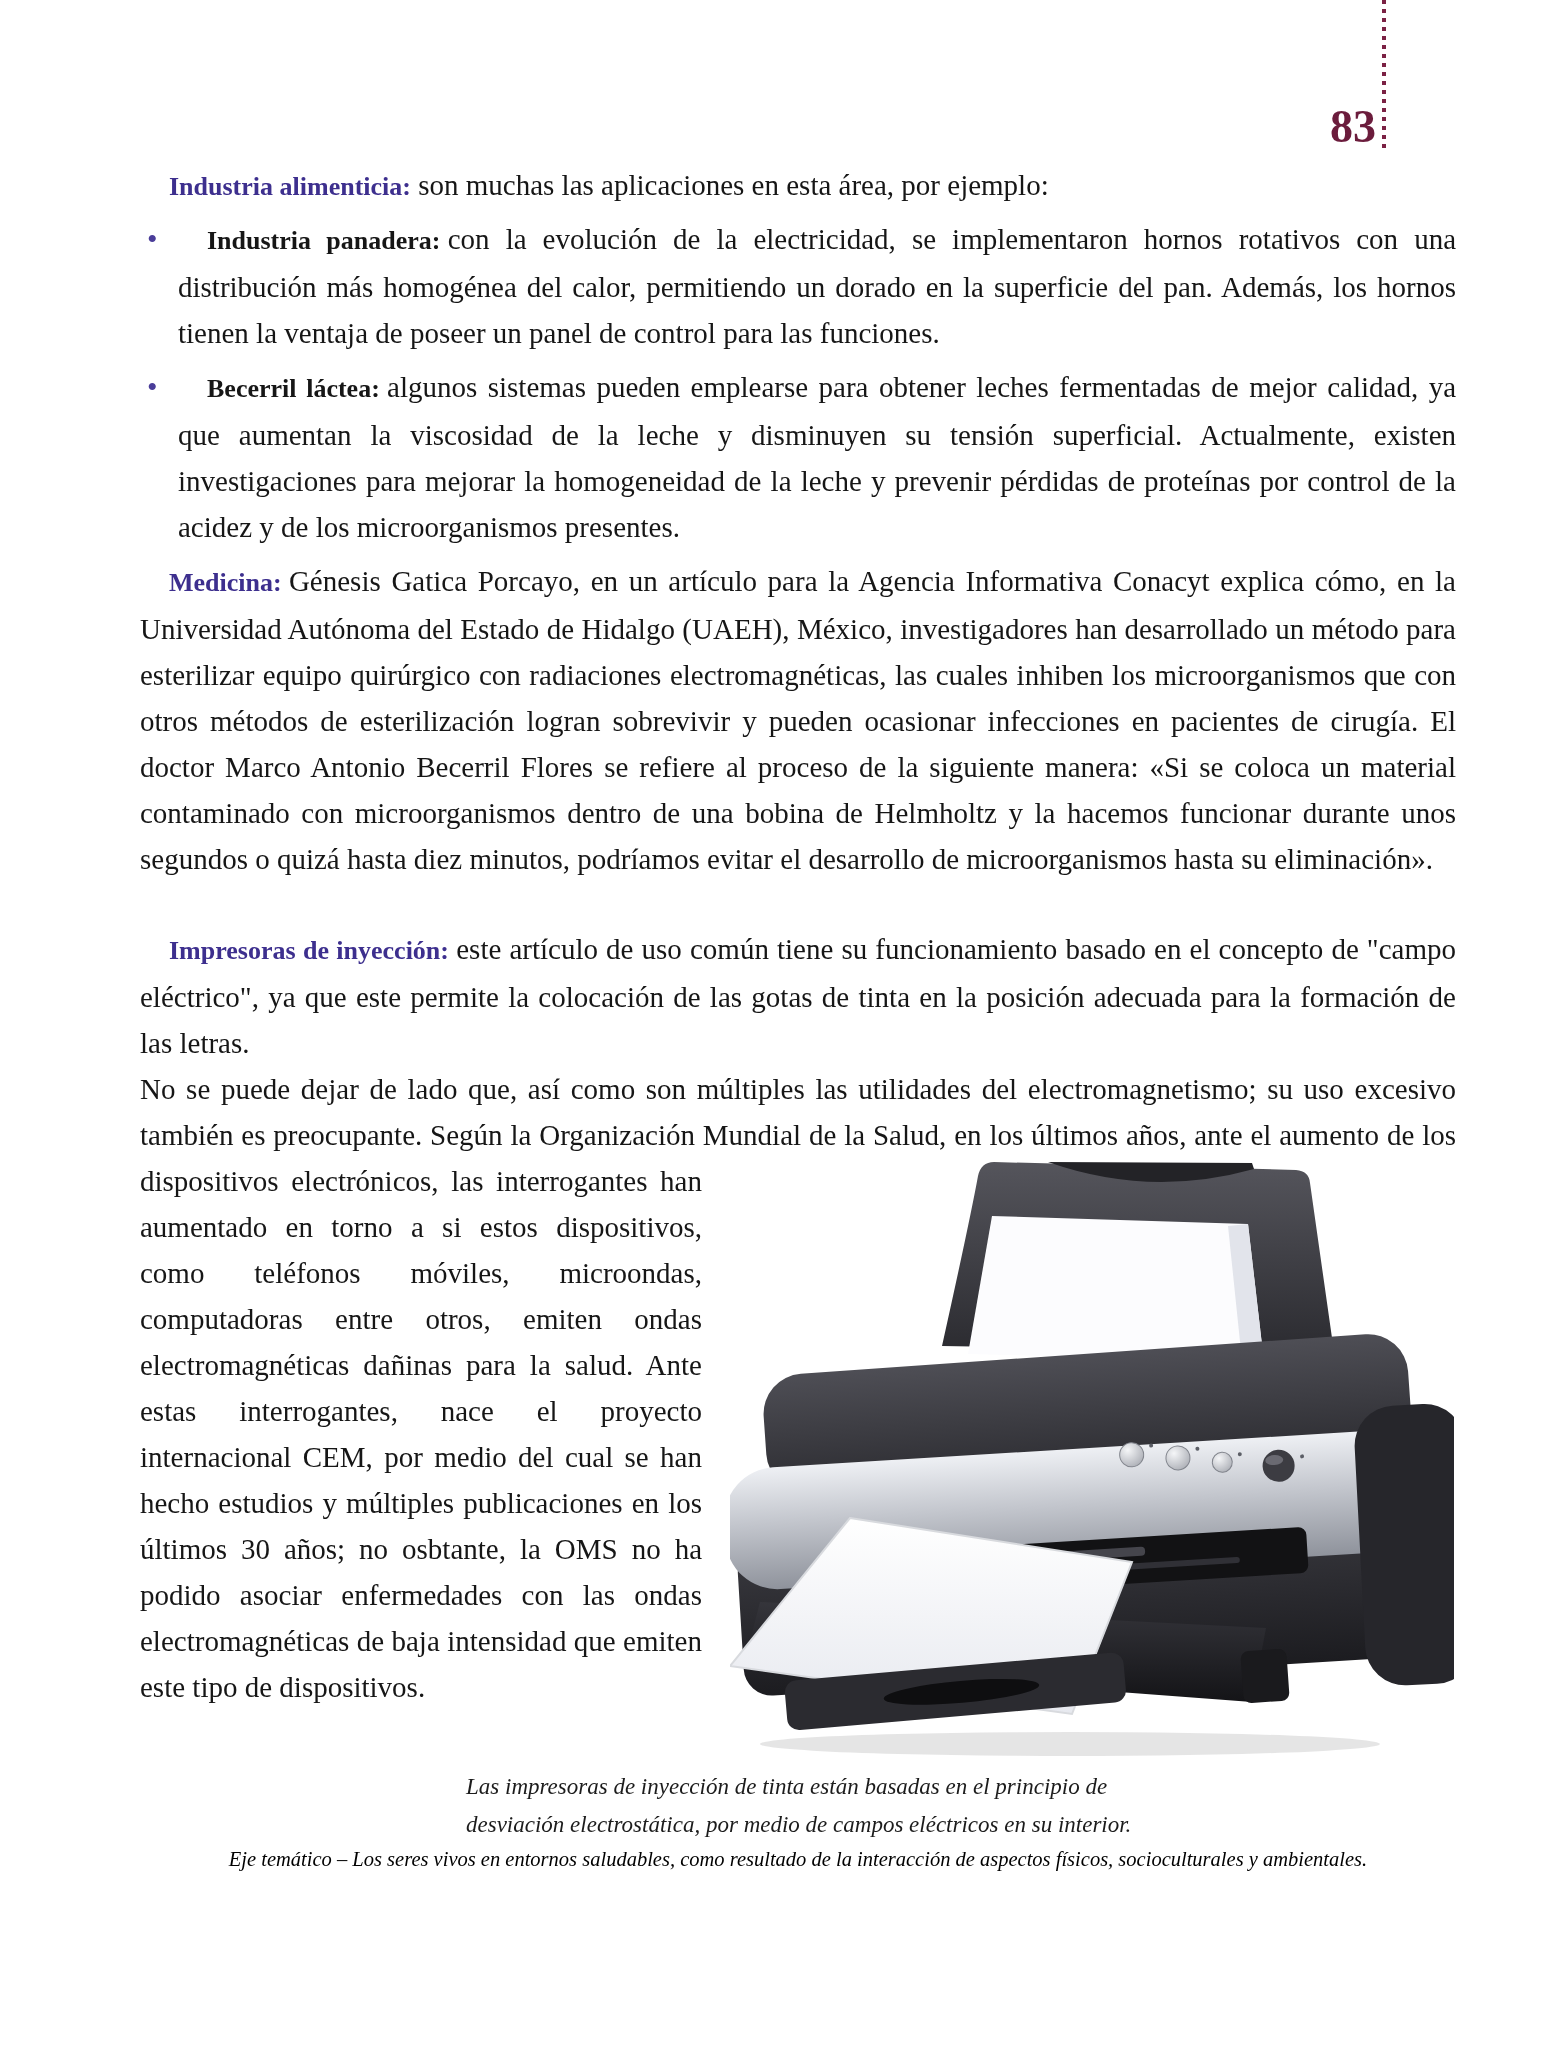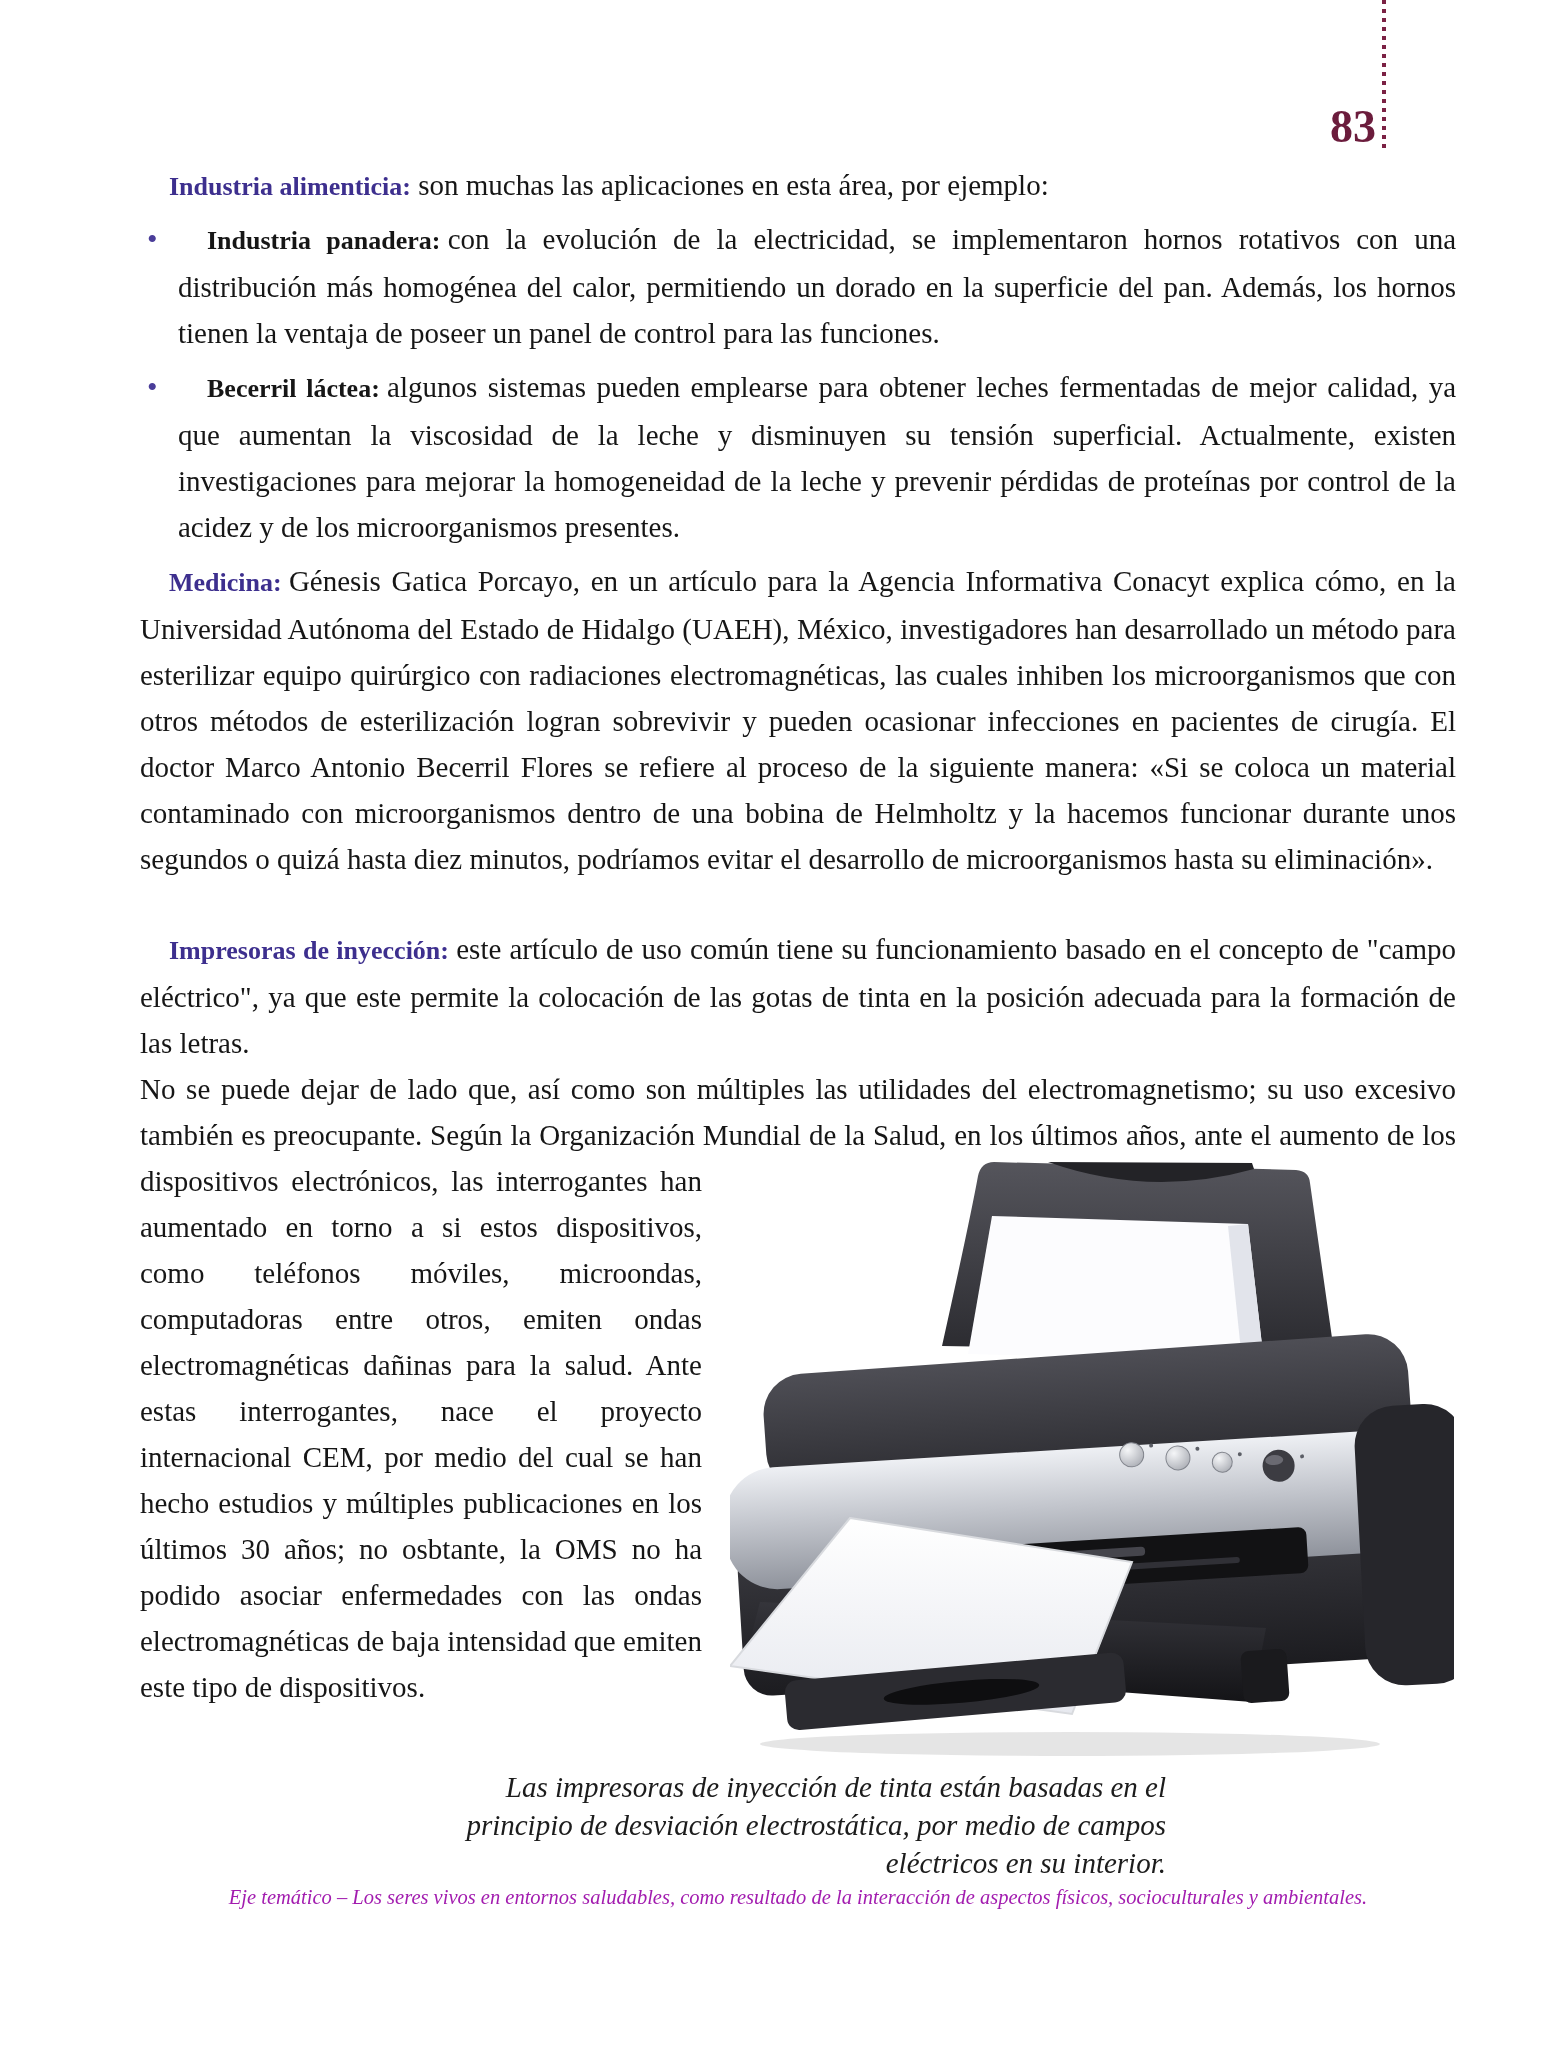--- a/index.html
+++ b/index.html
@@ -36,27 +36,27 @@
   .impresoras { margin-top:44px; }
   .oms { margin-top:0; }
 
   .printer-float {
     display:block; float:right; width:740px;
     margin:0 0 0 14px;
   }
   .printer-svg { display:block; margin:0 2px 0 auto; }
   .caption {
     display:block; width:700px; margin:10px 0 0 -250px;
-    font-style:italic; font-size:29px; line-height:38px;
-    color:#1c1c1c; text-align:right;
+    font-style:italic; font-size:23px; line-height:38px;
+    color:#1c1c1c; text-align:left;
   }
   .footer {
     clear:both; margin-top:12px; text-align:center;
     font-style:italic; font-size:20.5px; line-height:30px;
-    color:#a21caf;
+    color:#000000;
   }
 </style>
 </head>
 <body>
 
 <div class="page">
 
   <div class="dotline"></div>
   <div class="pagenum">83</div>
 

